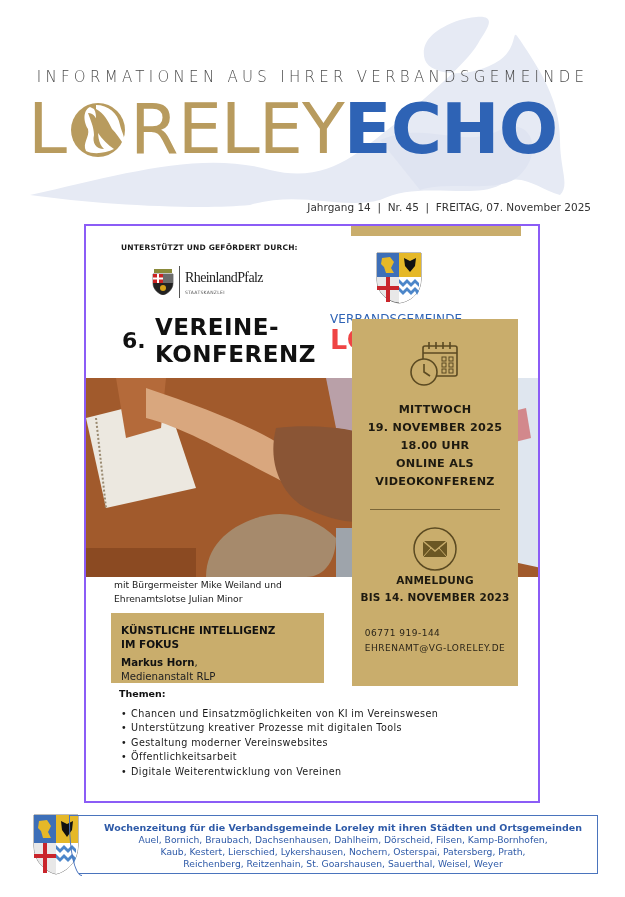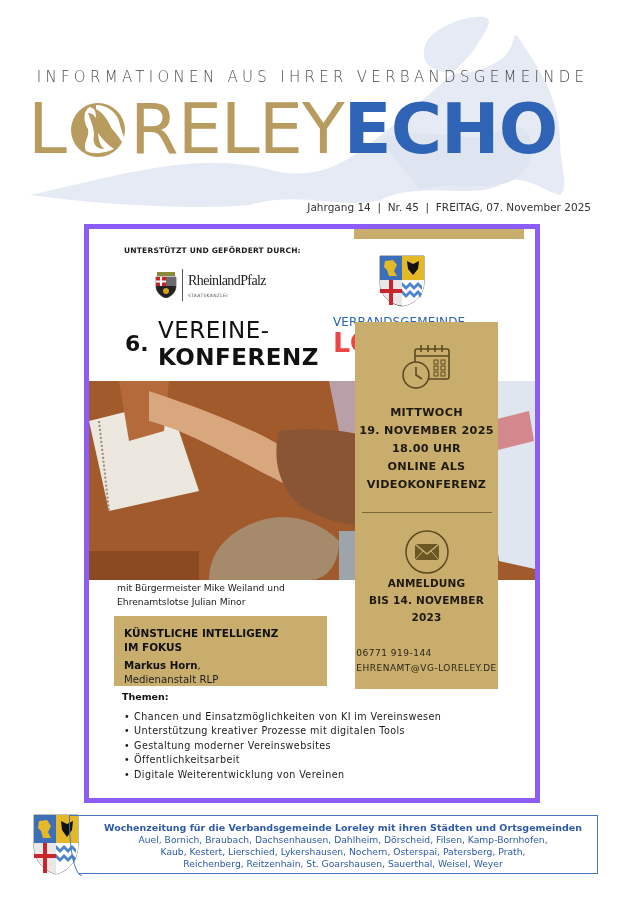--- a/index.html
+++ b/index.html
@@ -23,48 +23,48 @@
     .mh-o { display: inline-block; width: 60px; height: 60px; margin: 0 2px; }
 
     .issue-line {
       position: absolute; right: 34px; top: 201px; z-index: 2;
       font-family: "DejaVu Sans", sans-serif; font-size: 10.5px; color: #333;
     }
 
     
     .poster {
       position: absolute; left: 84px; top: 224px; width: 456px; height: 579px;
-      border: 5px solid #8b5cf6; background: #fff; overflow: hidden;
+      border: 2px solid #8b5cf6; background: #fff; overflow: hidden;
     }
     .gold-strip { position: absolute; left: 265px; top: 0; width: 170px; height: 10px; background: #c9ad6c; }
     .support-label {
       position: absolute; left: 35px; top: 17px; font-size: 7.5px; font-weight: 700;
       color: #1a1a1a; letter-spacing: 0.2px;
     }
     .rlp-logo { position: absolute; left: 66px; top: 40px; display: flex; align-items: center; gap: 5px; }
     .rlp-crest { width: 22px; height: 26px; }
     .rlp-sep { width: 1px; height: 32px; background: #555; }
     .rlp-text { display: flex; flex-direction: column; }
     .rlp-name { font-family: Liberation Serif, serif; font-size: 14px; color: #222; letter-spacing: -0.6px; }
     .rlp-sub { font-size: 4.5px; color: #555; margin-top: 4px; letter-spacing: 0.3px; }
 
     .vg-logo { position: absolute; left: 244px; top: 26px; display: flex; align-items: center; gap: 8px; flex-direction: column; }
     .vg-crest { width: 46px; height: 52px; }
     .vg-text { display: flex; flex-direction: column; }
     .vg-top { font-size: 12px; color: #2e63b5; letter-spacing: 0.1px; }
     .vg-bottom { font-size: 27px; font-weight: 700; color: #ef4444; line-height: 28px; letter-spacing: 0.5px; }
 
     .title-num { position: absolute; left: 36px; top: 102px; font-size: 22px; font-weight: 700; color: #111; }
-    .title-l1 { position: absolute; left: 69px; top: 88px; font-size: 23px; font-weight: 400; color: #111; letter-spacing: 0.5px; }
+    .title-l1 { position: absolute; left: 69px; top: 88px; font-size: 23px; font-weight: 700; color: #111; letter-spacing: 0.5px; }
     .title-l2 { position: absolute; left: 69px; top: 115px; font-size: 23px; font-weight: 700; color: #111; letter-spacing: 0.5px; }
 
     .photo { position: absolute; left: 0; top: 152px; width: 455px; height: 199px; overflow: hidden; }
 
     .gold-panel {
-      position: absolute; left: 266px; top: 93px; width: 143px; height: 367px; background: #c9ad6c;
+      position: absolute; left: 266px; top: 93px; width: 166px; height: 367px; background: #c9ad6c;
       display: flex; flex-direction: column; align-items: center; z-index: 3;
     }
     .cal-icon { margin-top: 22px; width: 52px; height: 46px; }
     .event-info { margin-top: 14px; text-align: center; font-weight: 700; font-size: 11.2px; line-height: 18px; color: #1e1a10; letter-spacing: 0.3px; }
     .divider { width: 130px; height: 1px; background: #7a6638; margin-top: 18px; }
     .mail-icon { margin-top: 16px; width: 46px; height: 46px; }
     .reg-info { text-align: center; font-weight: 700; font-size: 10.5px; line-height: 17px; color: #1e1a10; letter-spacing: 0.2px; }
     .contact { margin-top: 20px; text-align: left; font-size: 9px; line-height: 15px; color: #2a2418; letter-spacing: 0.5px; }
 
     .moderator { position: absolute; left: 28px; top: 352px; font-size: 9.2px; line-height: 14px; color: #1a1a1a; }

